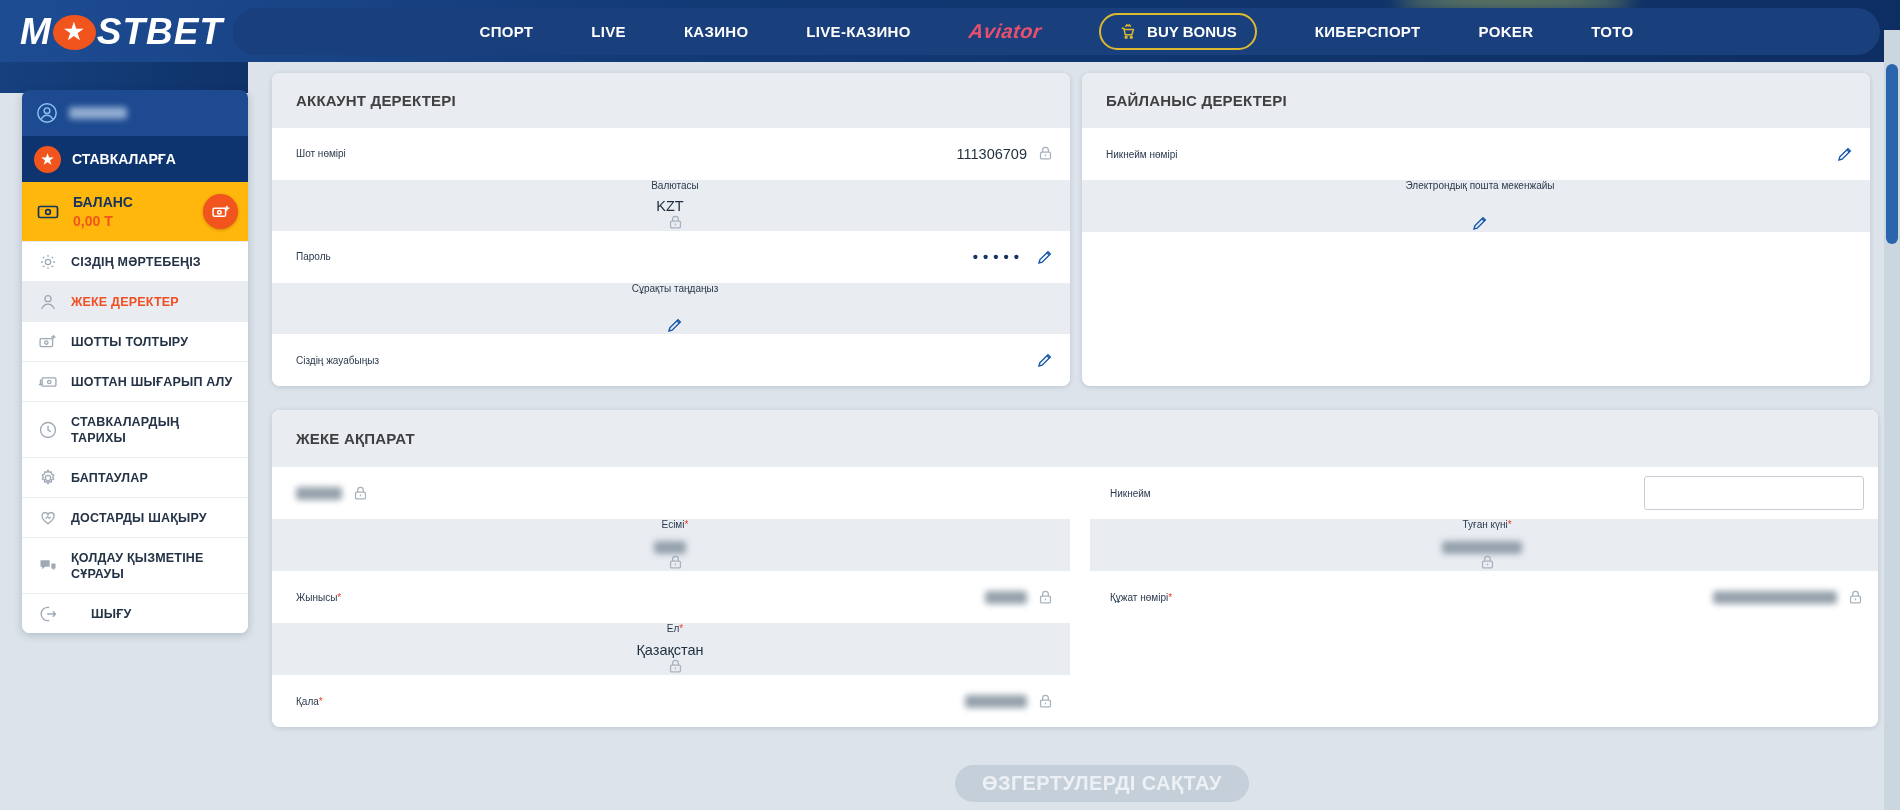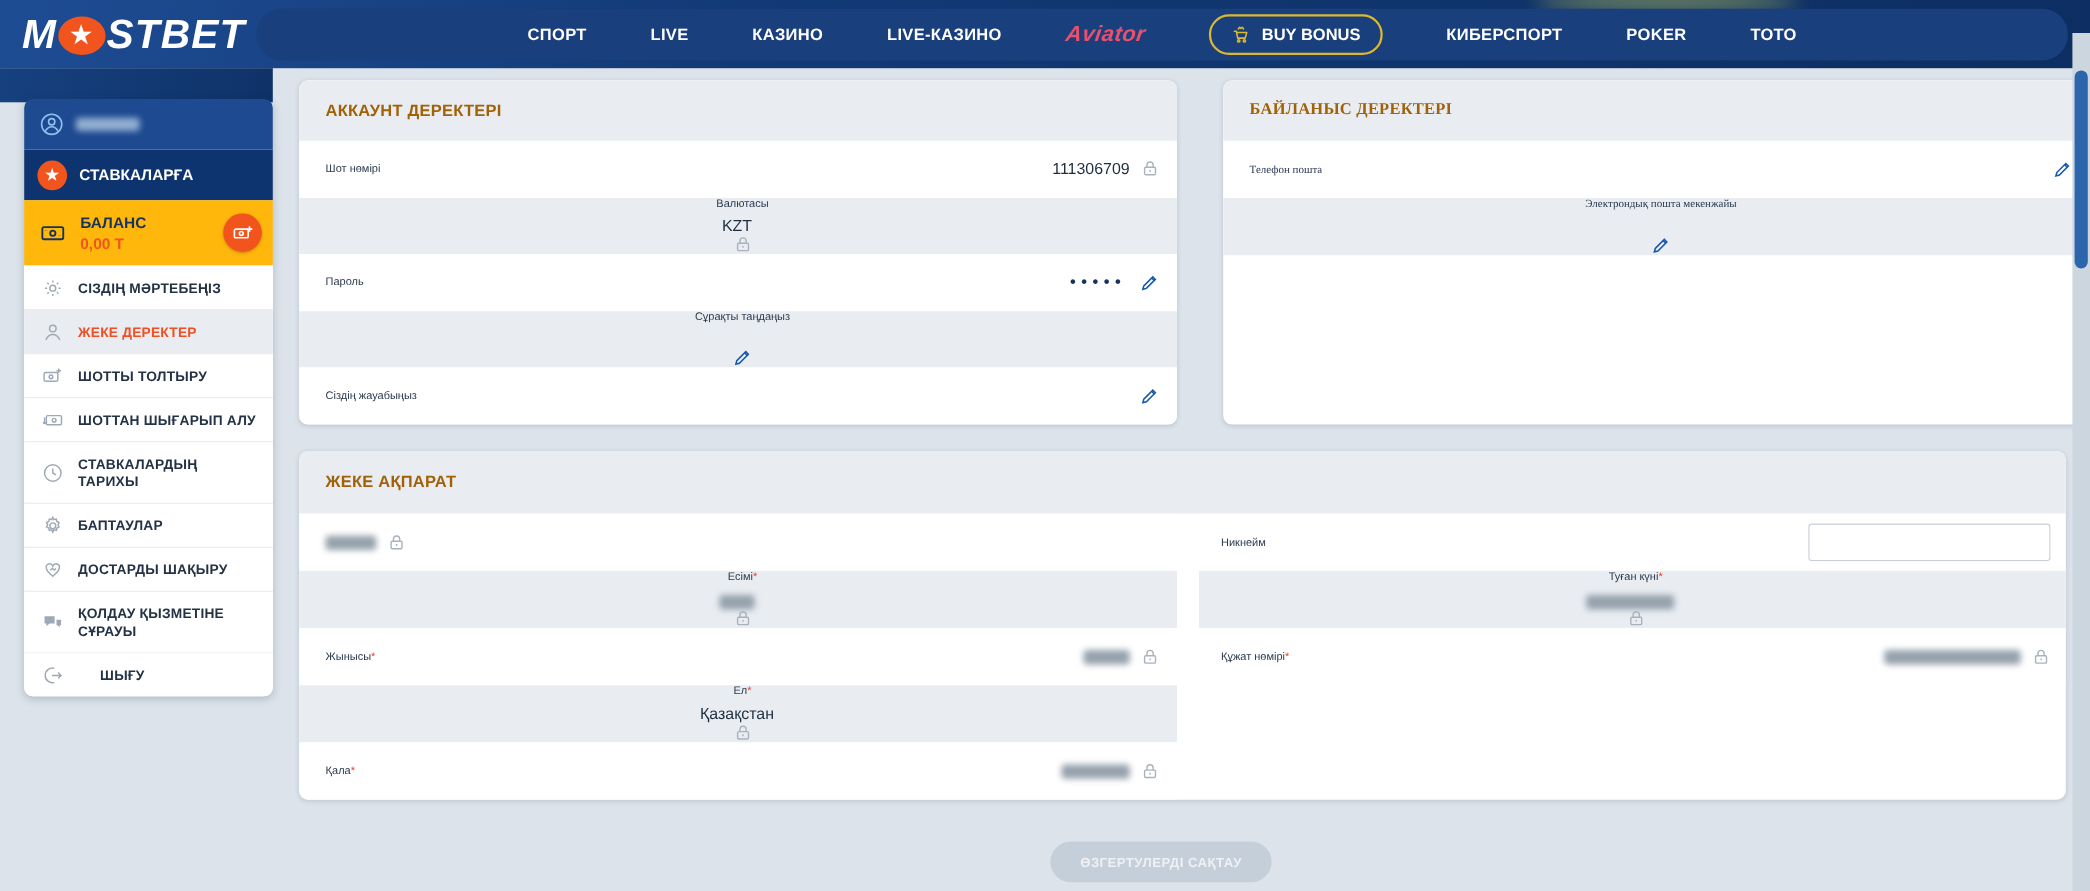--- a/index.html
+++ b/index.html
@@ -60,50 +60,50 @@
   .side-item.double { height:56px; line-height:16px; }
   .side-item.active { background:#e9edf2; color:#f04e23; }
   .side-item.last { border-radius:0 0 8px 8px;gap:32px; }
   .side-icon { width:22px; flex:0 0 22px; color:#9fa9b5; display:flex; justify-content:center; }
   .balance-note-icon { color:#16335f; display:flex; }
 
   
   .card { position:absolute; background:#fff; border-radius:8px; overflow:hidden;
           box-shadow:0 1px 5px rgba(20,40,80,.16); }
   .card-header { height:55px; background:#e9edf2; display:flex; align-items:center;
-          padding:0 24px; color:#a16207; font-weight:700; font-size:15px; letter-spacing:.2px; }
+          padding:0 24px; color:#404040; font-weight:700; font-size:15px; letter-spacing:.2px; }
   .row { display:flex; align-items:center; padding:0 16px 0 24px; height:51.6px; background:#fff; }
   .row.alt { background:#e9edf2;flex-direction:column; }
   .row-label { color:#2a3a4d; font-size:10px; flex:1; }
   .req { color:#e8412c; }
   .row-value { color:#1e2e3e; font-size:14.5px; margin-right:10px; }
   .dots { color:#16335f; font-size:15px; font-weight:700; letter-spacing:5px; margin-right:12px; }
   .redact { height:13px; border-radius:3px; background:#95a1ac; filter:blur(3px); margin-right:10px; }
   .lock-icon { color:#a9b2bd; display:flex; }
   .pencil-icon { color:#1758a8; display:flex; cursor:pointer; }
 
   #card-account { left:272px; top:73px; width:798px; height:313px; }
-  #card-contact { left:1112px; top:73px; width:788px; height:313px;font-family:Liberation Serif, serif; }
+  #card-contact { left:1082px; top:73px; width:788px; height:313px; }
   #card-contact .row { height:52px; }
   #card-personal { left:272px; top:410px; width:1606px; height:317px; }
   #card-personal .card-header { height:57px; }
   .pbody { display:flex; }
   .pcol-left { width:798px; }
   .pcol-gap { width:20px; }
   .pcol-right { width:788px; }
   #card-personal .row { height:52px; }
   .pcol-right .row { padding:0 14px 0 20px; }
   .nick-input { width:220px; height:34px; border:1px solid #c9ced6; border-radius:3px;
           background:#fff; margin-right:-7px; outline:none; padding:0 8px;
           font-family:"Liberation Sans",sans-serif; font-size:14px; margin-right:0; }
 
   
   .savebtn { position:absolute; left:955px; top:765px; height:37px; padding:0 27px;
           border:none; border-radius:20px; background:#c5cfd9; color:#edf1f6;
-          font-family:"Liberation Sans",sans-serif; font-weight:700; font-size:12px;
+          font-family:"Liberation Sans",sans-serif; font-weight:700; font-size:20px;
           letter-spacing:.4px; cursor:default; }
 </style>
 </head>
 <body>
 
 <div class="screen">
 
   <div class="topbar">
     <div class="glow"></div>
     <div class="logo">
@@ -309,21 +309,21 @@
           <path d="M4 20l1.1-4.2L16 4.9l3.1 3.1L8.2 18.9 4 20z"></path>
             <path d="M14.6 6.3l3.1 3.1"></path>
         </svg>
       </span>
     </div>
   </div>
 
   <div class="card" id="card-contact">
     <div class="card-header">БАЙЛАНЫС ДЕРЕКТЕРІ</div>
     <div class="row">
-      <span class="row-label">Телефон пошта</span>
+      <span class="row-label">Никнейм нөмірі</span>
       <span class="pencil-icon">
         <svg width="18" height="18" viewBox="0 0 24 24" fill="none" stroke="currentColor" stroke-width="1.9">
           <path d="M4 20l1.1-4.2L16 4.9l3.1 3.1L8.2 18.9 4 20z"></path>
             <path d="M14.6 6.3l3.1 3.1"></path>
         </svg>
       </span>
     </div>
     <div class="row alt">
       <span class="row-label">Электрондық пошта мекенжайы</span>
       <span class="pencil-icon">

